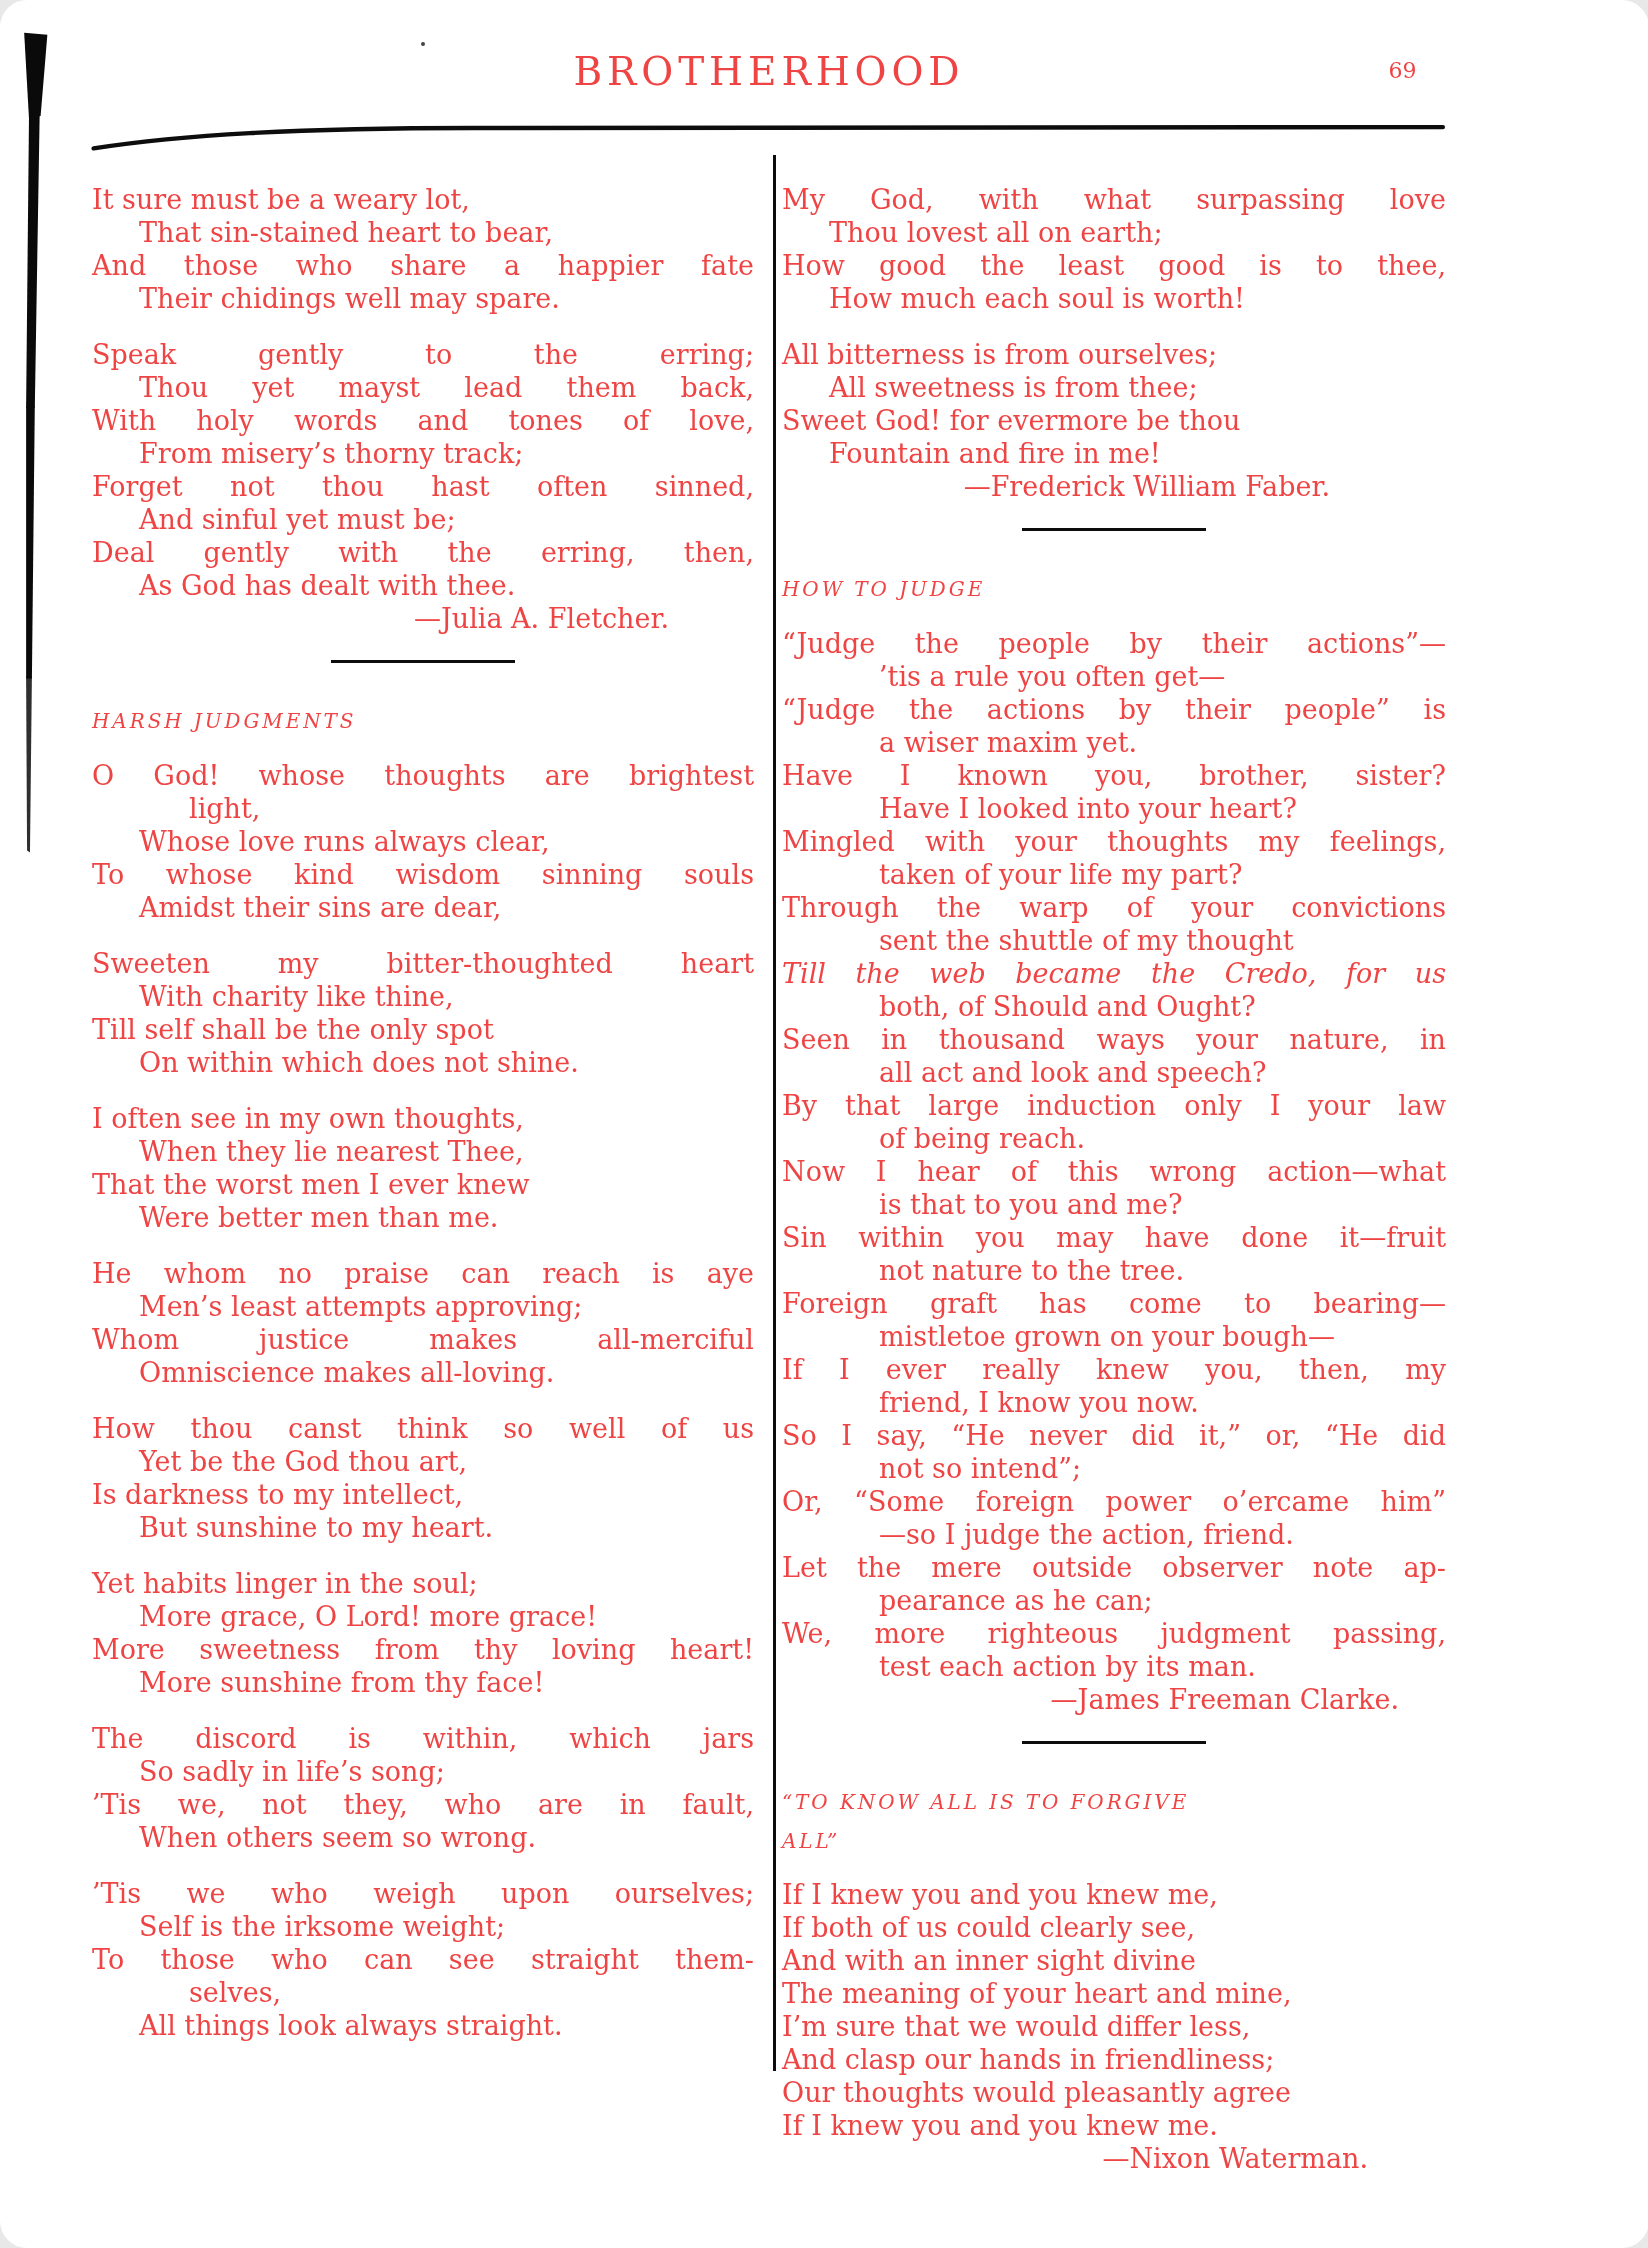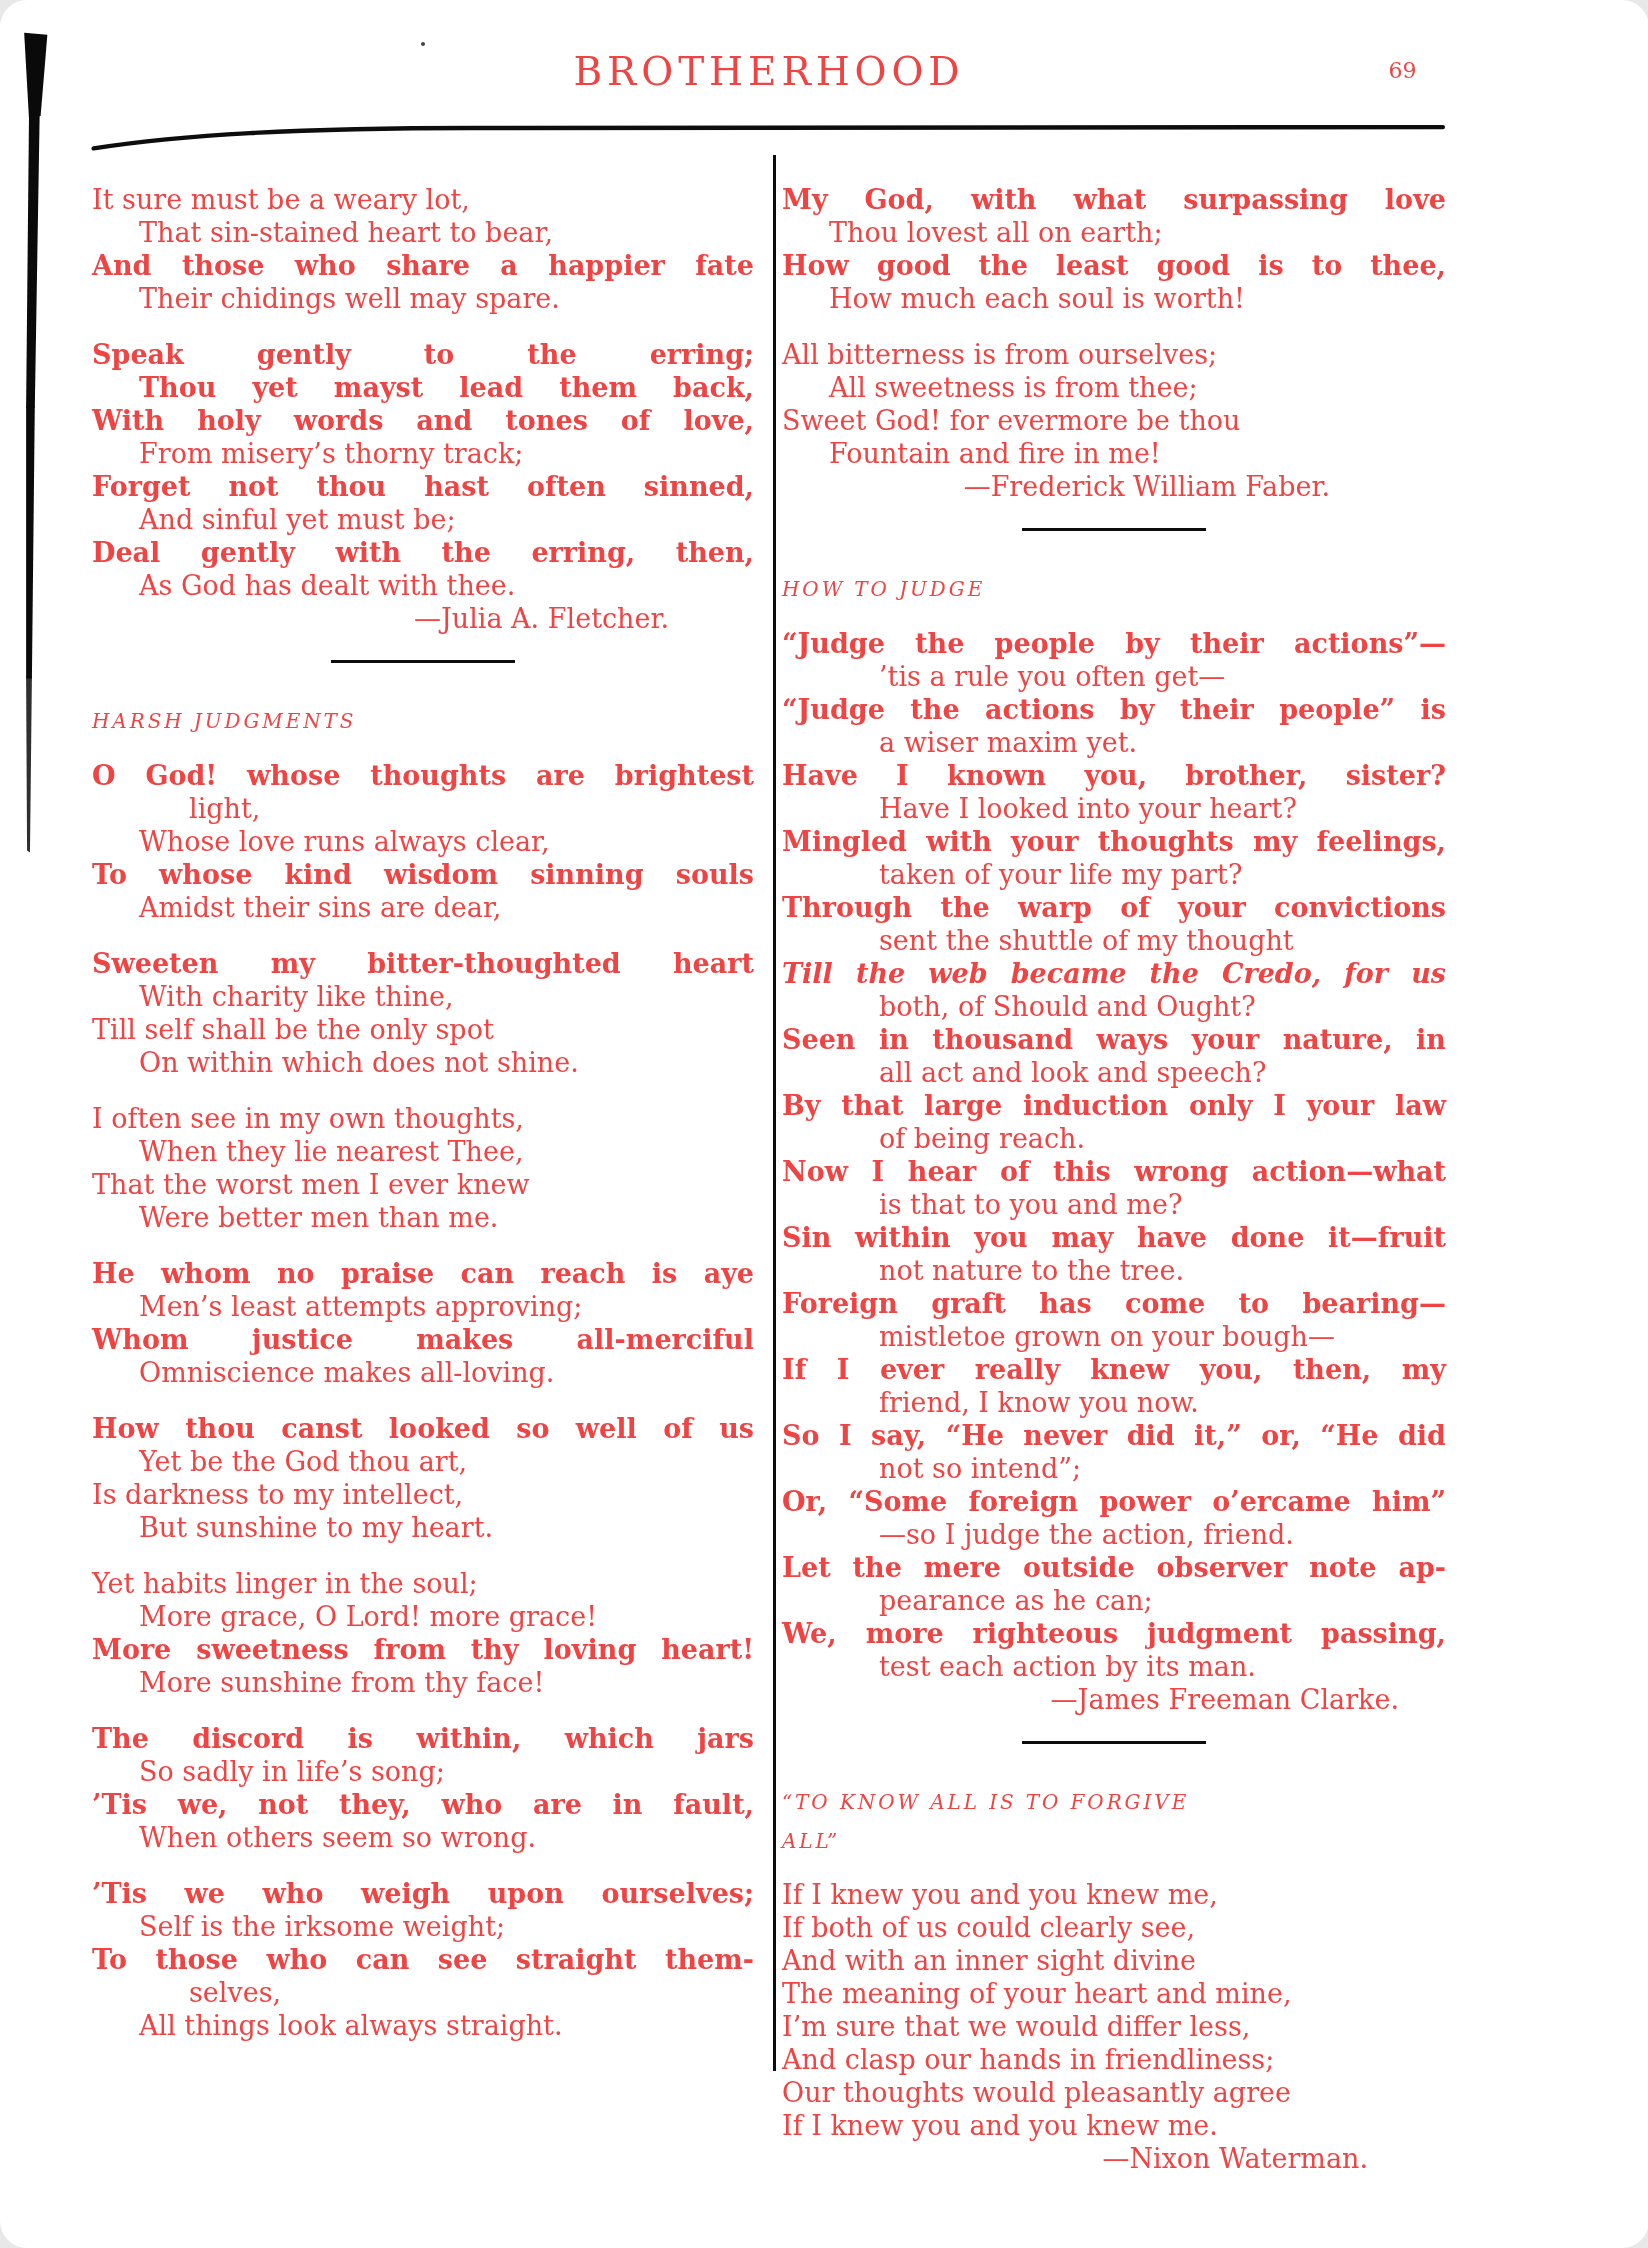--- a/index.html
+++ b/index.html
@@ -27,21 +27,21 @@
   }
   .col{
     position:absolute;top:167px;
     font-size:27px;line-height:33px;margin-top:16px;
   }
   .col-left{left:92px;width:662px;}
   .col-right{left:782px;width:664px;}
   .line{min-height:33px;}
   .i1{padding-left:47px;}
   .i2{padding-left:97px;}
-  .j{text-align:justify;text-align-last:justify;text-justify:inter-word;font-weight:bold;}
+  .j{text-align:justify;text-align-last:justify;text-justify:inter-word;}
   .it{font-style:italic;}
   .attr{text-align:right;}
   .stanza{margin-bottom:23px;}
   .poem{margin-bottom:1.9px;}
   .sec-divider{
     width:184px;border:0;border-top:3.9px solid #0d0d0d;
     margin:25px auto 39px auto;height:0;
   }
   .heading{
     text-align:left;font-size:20px;letter-spacing:2.9px;
@@ -120,21 +120,21 @@
           <div class="line">That the worst men I ever knew</div>
           <div class="line i1">Were better men than me.</div>
         </div>
         <div class="stanza">
           <div class="line j">He whom no praise can reach is aye</div>
           <div class="line i1">Men’s least attempts approving;</div>
           <div class="line j">Whom justice makes all-merciful</div>
           <div class="line i1">Omniscience makes all-loving.</div>
         </div>
         <div class="stanza">
-          <div class="line j">How thou canst looked so well of us</div>
+          <div class="line j">How thou canst think so well of us</div>
           <div class="line i1">Yet be the God thou art,</div>
           <div class="line">Is darkness to my intellect,</div>
           <div class="line i1">But sunshine to my heart.</div>
         </div>
         <div class="stanza">
           <div class="line">Yet habits linger in the soul;</div>
           <div class="line i1">More grace, O Lord! more grace!</div>
           <div class="line j">More sweetness from thy loving heart!</div>
           <div class="line i1">More sunshine from thy face!</div>
         </div>

